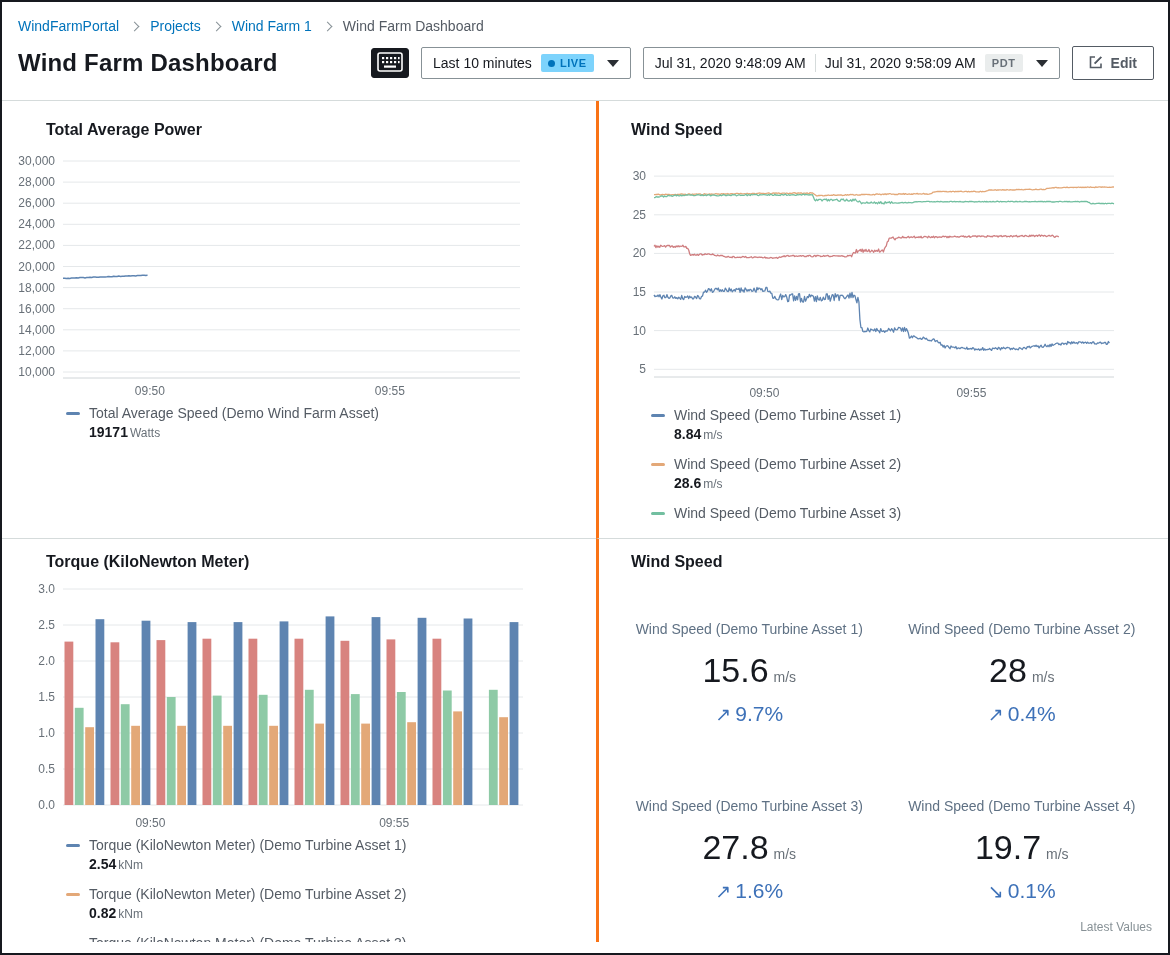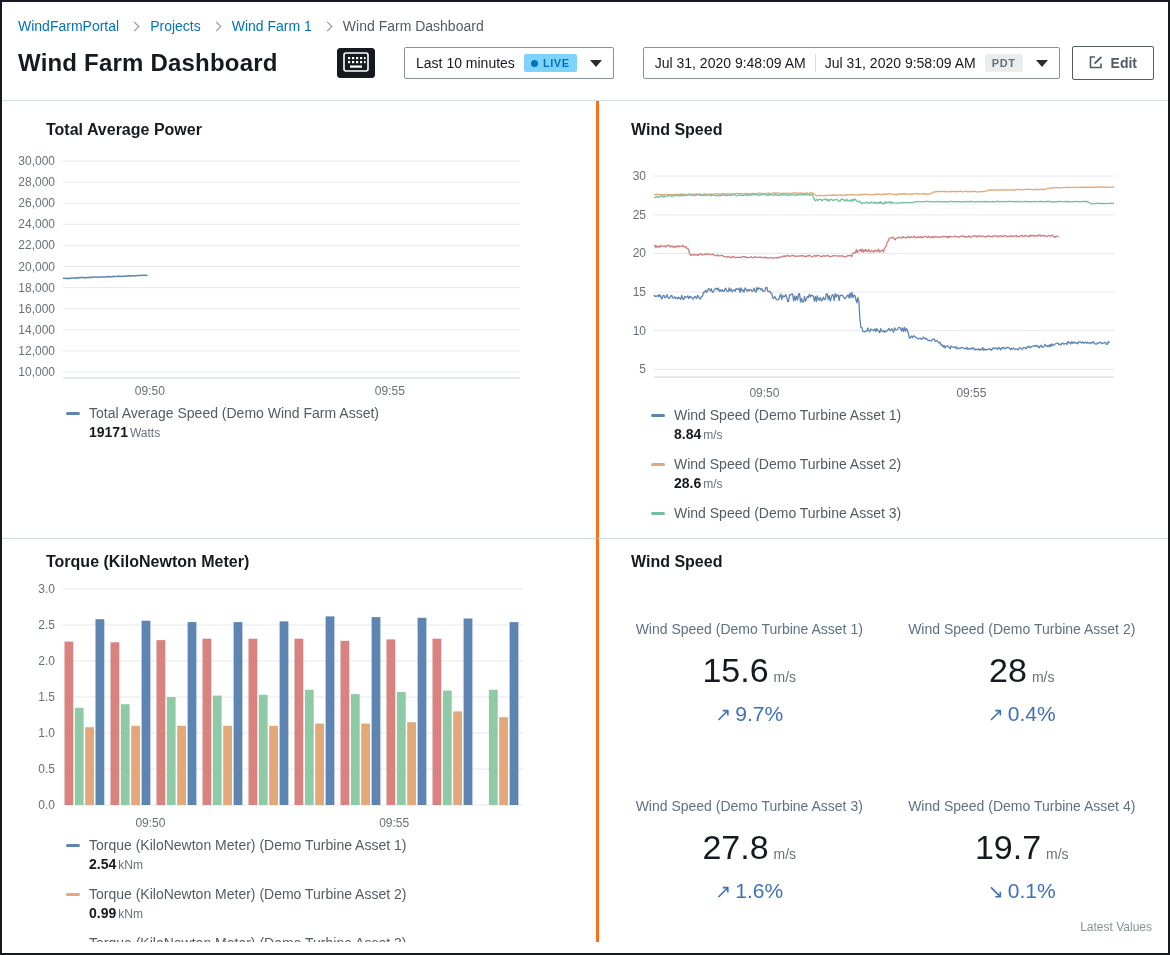--- a/index.html
+++ b/index.html
@@ -10,21 +10,21 @@
   .breadcrumb { padding:16px 16px 4px 16px; font-size:14px; display:flex; align-items:center; gap:10px; }
   .crumb-link { color:#0073bb; text-decoration:none; cursor:pointer; }
   .crumb-current { color:#545b64; }
   .crumb-sep { width:7px; height:7px; border-top:1.6px solid #879196; border-right:1.6px solid #879196; transform:rotate(45deg); display:inline-block; margin:0 2px; }
 
   
   .header { display:flex; align-items:center; padding:8px 14px 20px 16px; border-bottom:1px solid #d5dbdb; }
   .page-title { font-size:24px; font-weight:700; color:#16191f; letter-spacing:.2px; }
   .controls { margin-left:auto; display:flex; align-items:center; gap:12px; }
   .kbd-btn { width:38px; height:30px; background:#16191f; border:1px solid #16191f; border-radius:3px; display:flex; align-items:center; justify-content:center; cursor:pointer; }
-  .ctrl-box { height:32px; border:1px solid #879196; border-radius:2px; background:#fff; display:flex; align-items:center; padding:0 11px; gap:9px; font-size:14px; color:#16191f; cursor:pointer;margin-left:17px; }
+  .ctrl-box { height:32px; border:1px solid #879196; border-radius:2px; background:#fff; display:flex; align-items:center; padding:0 11px; gap:9px; font-size:14px; color:#16191f; cursor:pointer; }
   .live-badge { background:#7dd3fc; border-radius:2px; padding:3px 7px; font-size:11px; font-weight:700; letter-spacing:.6px; color:#0073bb; display:flex; align-items:center; gap:5px; }
   .live-dot { width:7px; height:7px; border-radius:50%; background:#0073bb; display:inline-block; }
   .tz-badge { background:#eaeded; border-radius:2px; padding:3px 7px; font-size:11px; font-weight:700; letter-spacing:.6px; color:#687078; }
   .caret { width:0; height:0; border-left:6px solid transparent; border-right:6px solid transparent; border-top:7px solid #2a2e33; display:inline-block; margin-left:4px; }
   .vbar { width:1px; height:18px; background:#d5dbdb; display:inline-block; }
   .edit-btn { height:32px; border:1px solid #545b64; border-radius:2px; background:#fff; color:#545b64; font-weight:700; font-size:14px; display:flex; align-items:center; gap:8px; padding:16px 16px; cursor:pointer; }
 
   
   .grid { display:grid; grid-template-columns:594px 572px; grid-template-rows:437px 404px; }
   .panel { overflow:hidden; position:relative; padding-top:20px; }
@@ -276,21 +276,21 @@
               <span class="legend-marker" style="background: rgb(94, 132, 177);"></span>
               <span class="legend-name">Torque (KiloNewton Meter) (Demo Turbine Asset 1)</span>
             </div>
             <div class="legend-value-row"><span class="legend-value">2.54</span><span class="legend-unit">kNm</span></div>
           </div>
           <div class="legend-item">
             <div class="legend-name-row">
               <span class="legend-marker" style="background: rgb(227, 168, 120);"></span>
               <span class="legend-name">Torque (KiloNewton Meter) (Demo Turbine Asset 2)</span>
             </div>
-            <div class="legend-value-row"><span class="legend-value">0.99</span><span class="legend-unit">kNm</span></div>
+            <div class="legend-value-row"><span class="legend-value">0.82</span><span class="legend-unit">kNm</span></div>
           </div>
           <div class="legend-item">
             <div class="legend-name-row">
               <span class="legend-marker" style="background: rgb(142, 202, 166);"></span>
               <span class="legend-name">Torque (KiloNewton Meter) (Demo Turbine Asset 3)</span>
             </div>
           </div>
         </div>
     </section>
 

